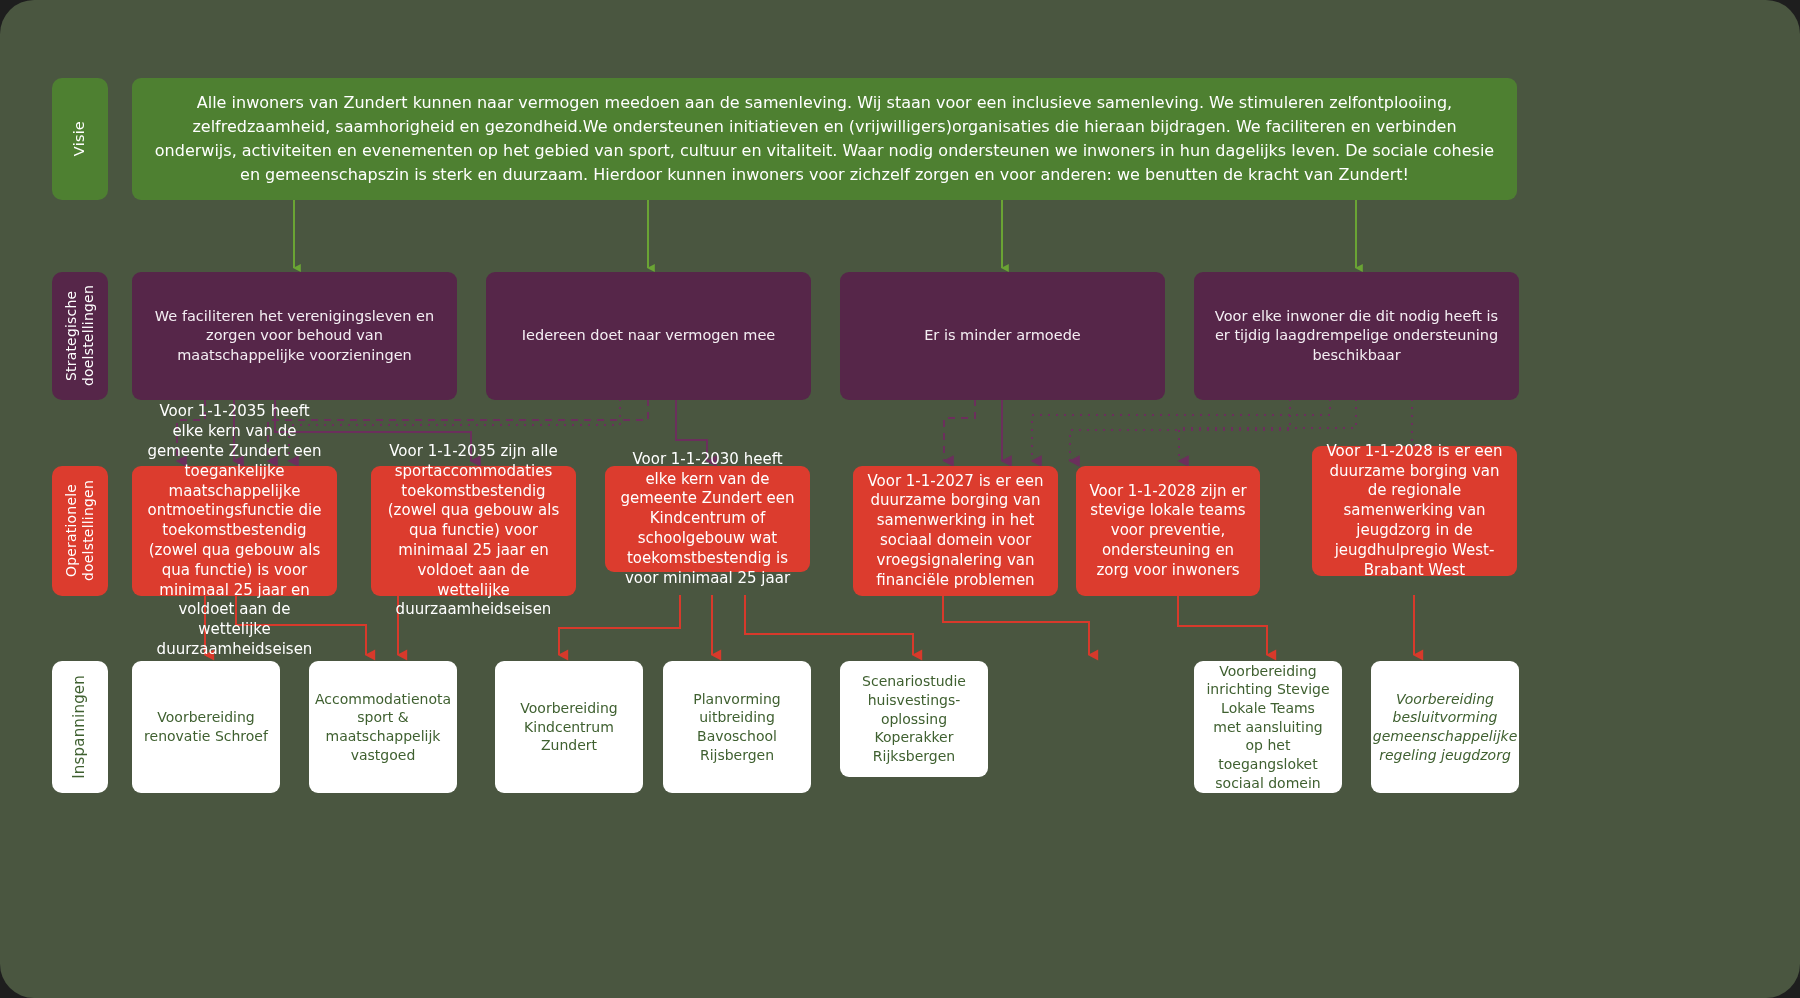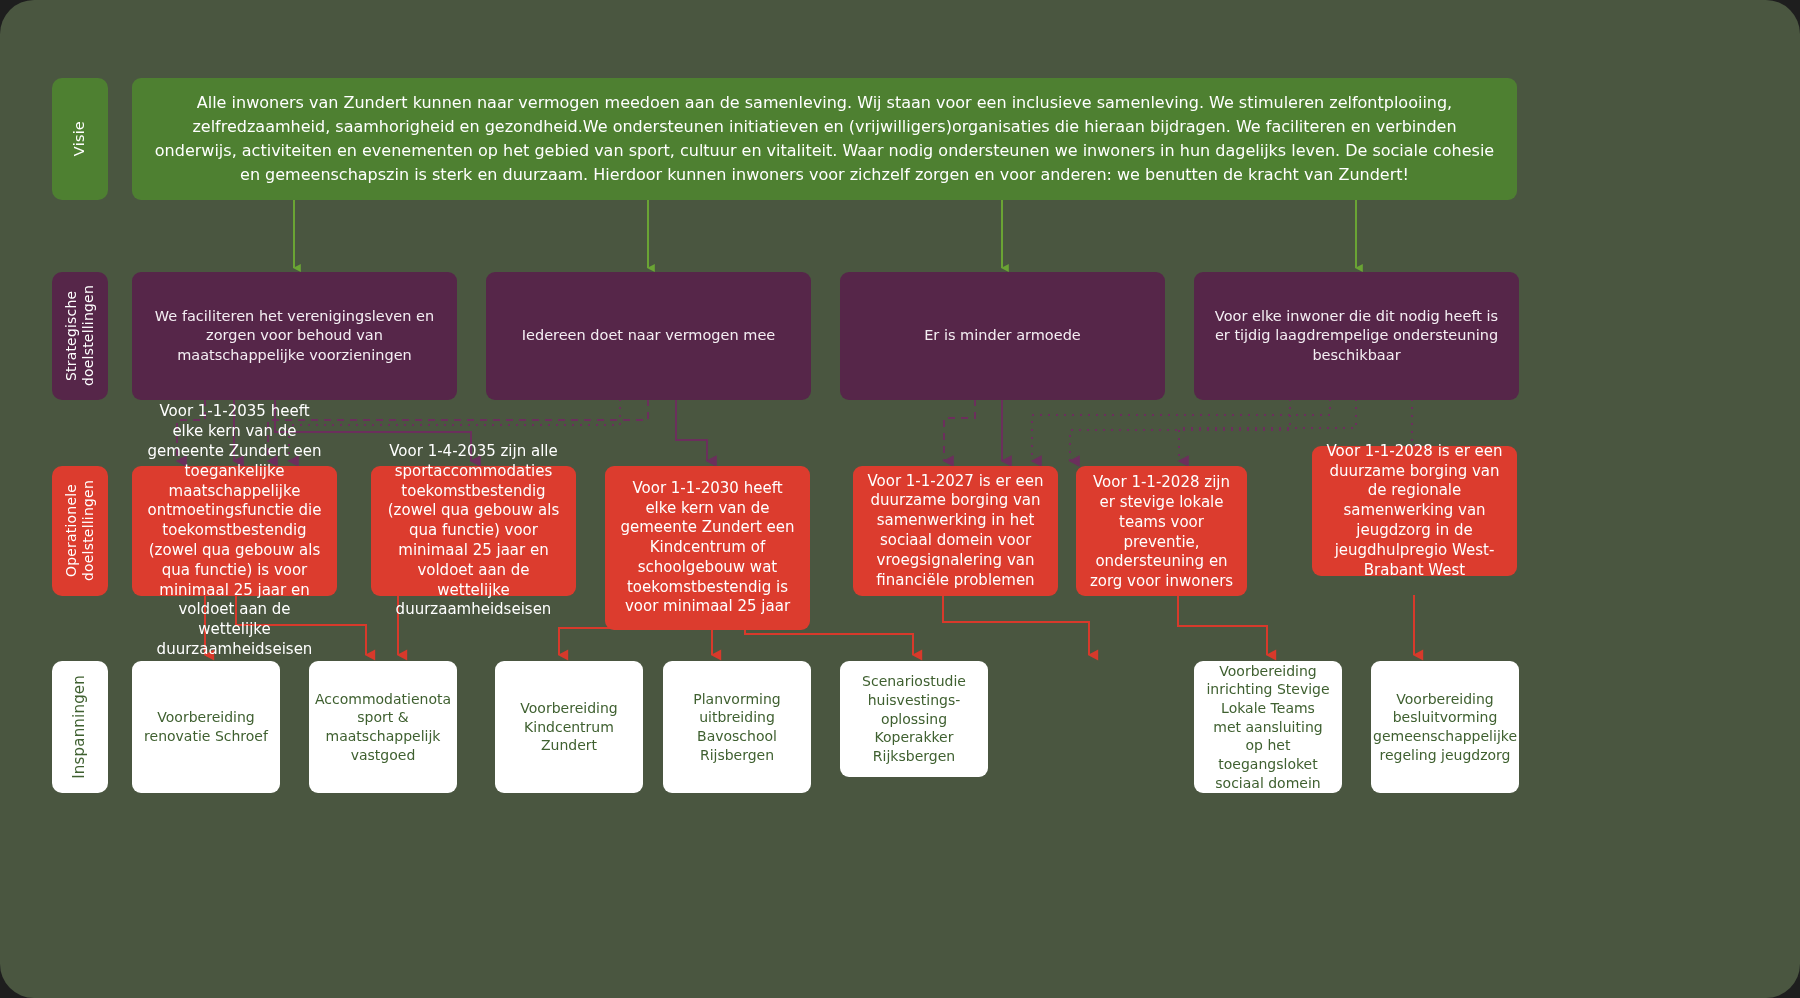--- a/index.html
+++ b/index.html
@@ -141,29 +141,29 @@
 
   <div class="lane-label oper-lane" style="left:52px;top:466px;width:56px;height:130px;font-size:14px;">
     <span style="white-space:pre-line;">Operationele
 doelstellingen</span>
   </div>
 
   <div class="node oper-box" style="left:132px;top:466px;width:205px;height:130px;">
     <span>Voor 1-1-2035 heeft elke kern van de gemeente Zundert een toegankelijke maatschappelijke ontmoetingsfunctie die toekomstbestendig (zowel qua gebouw als qua functie) is voor minimaal 25 jaar en voldoet aan de wettelijke duurzaamheidseisen</span>
   </div>
   <div class="node oper-box" style="left:371px;top:466px;width:205px;height:130px;">
-    <span>Voor 1-4-2035 zijn alle sportaccommodaties toekomstbestendig (zowel qua gebouw als qua functie) voor minimaal 25 jaar en voldoet aan de wettelijke duurzaamheidseisen</span>
+    <span>Voor 1-1-2035 zijn alle sportaccommodaties toekomstbestendig (zowel qua gebouw als qua functie) voor minimaal 25 jaar en voldoet aan de wettelijke duurzaamheidseisen</span>
   </div>
-  <div class="node oper-box" style="left:605px;top:466px;width:205px;height:164px;">
+  <div class="node oper-box" style="left:605px;top:466px;width:205px;height:106px;">
     <span>Voor 1-1-2030 heeft elke kern van de gemeente Zundert een Kindcentrum of schoolgebouw wat toekomstbestendig is voor minimaal 25 jaar</span>
   </div>
   <div class="node oper-box" style="left:841px;top:466px;width:205px;height:130px;margin-left:12px;">
     <span>Voor 1-1-2027 is er een duurzame borging van samenwerking in het sociaal domein voor vroegsignalering van financiële problemen</span>
   </div>
-  <div class="node oper-box" style="left:1076px;top:466px;width:171px;height:130px;align-items:flex-end;">
+  <div class="node oper-box" style="left:1076px;top:466px;width:184px;height:130px;">
     <span>Voor 1-1-2028 zijn er stevige lokale teams voor preventie, ondersteuning en zorg voor inwoners</span>
   </div>
   <div class="node oper-box" style="left:1312px;top:446px;width:205px;height:130px;">
     <span>Voor 1-1-2028 is er een duurzame borging van de regionale samenwerking  van jeugdzorg in de jeugdhulpregio West-Brabant West</span>
   </div>
 
   <div class="lane-label insp-lane" style="left:52px;top:661px;width:56px;height:132px;font-size:15px;">
     <span>Inspanningen</span>
   </div>
 
@@ -178,17 +178,17 @@
   </div>
   <div class="node insp-box" style="left:663px;top:661px;width:148px;height:132px;">
     <span>Planvorming uitbreiding Bavoschool Rijsbergen</span>
   </div>
   <div class="node insp-box" style="left:840px;top:661px;width:148px;height:116px;">
     <span>Scenariostudie huisvestings-oplossing Koperakker Rijksbergen</span>
   </div>
   <div class="node insp-box" style="left:1194px;top:661px;width:148px;height:132px;">
     <span>Voorbereiding inrichting Stevige Lokale Teams met aansluiting op het toegangsloket sociaal domein</span>
   </div>
-  <div class="node insp-box" style="left:1371px;top:661px;width:148px;height:132px;">
+  <div class="node insp-box" style="left:1371px;top:661px;width:148px;height:132px;font-style:italic;">
     <span>Voorbereiding besluitvorming gemeenschappelijke regeling jeugdzorg</span>
   </div>
 
 </div>
 
 </body></html>

